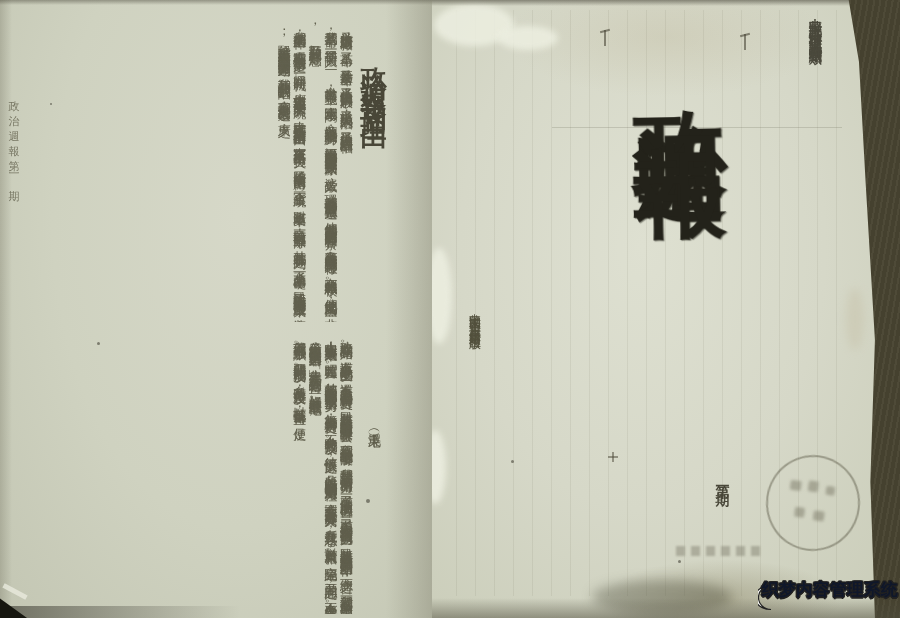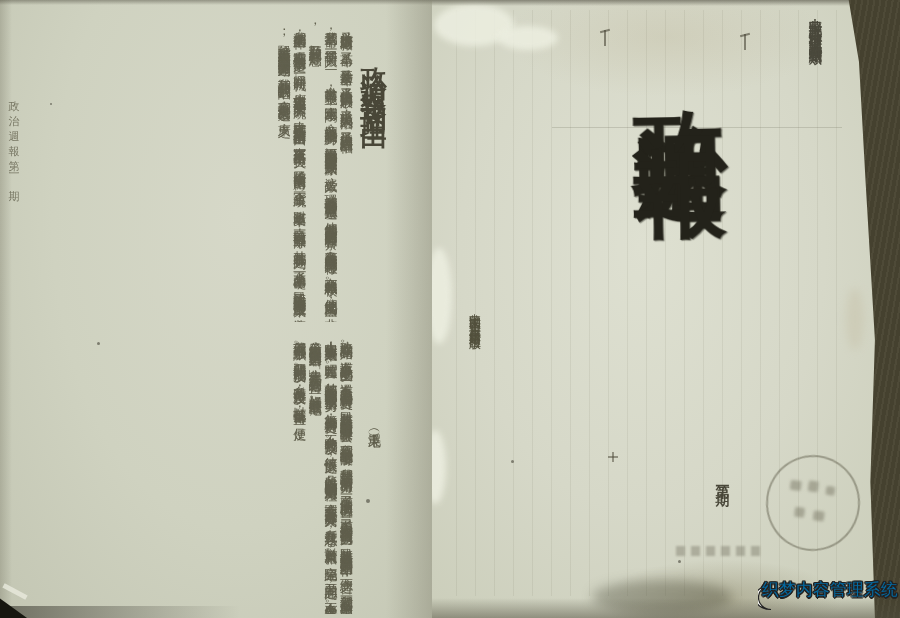--- a/index.html
+++ b/index.html
@@ -98,22 +98,22 @@
   .mark-b{left:312px;top:34px;}
   .mark-plus{left:176px;top:456px;width:10px;height:2px;background:rgba(75,72,56,.5);}
   .mark-plus:before{content:"";position:absolute;left:4px;top:-4px;width:2px;height:10px;
     background:rgba(75,72,56,.5);}
 
   .speck{background:rgba(55,52,42,.55);border-radius:50%;}
 
   
   .watermark{right:2px;bottom:3px;width:140px;height:34px;position:absolute;}
   .wm-logo{left:0;top:3px;}
-  .wm-line1{right:0;top:-2px;font-size:16.5px;font-weight:normal;letter-spacing:.5px;
-    color:#0369a1;white-space:nowrap;
+  .wm-line1{right:0;top:-2px;font-size:16.5px;font-weight:bold;letter-spacing:.5px;
+    color:#0f172a;white-space:nowrap;
     text-shadow:-1.5px 0 #222,1.5px 0 #222,0 -1.5px #222,0 1.5px #222,
       -1px -1px #222,1px 1px #222,-1px 1px #222,1px -1px #222;}
   .wm-line2{right:0;top:15px;font-size:14.5px;font-weight:bold;letter-spacing:2.6px;
     color:#f7f7f2;white-space:nowrap;font-family:"DejaVu Sans",sans-serif;
     text-shadow:-1.5px 0 #222,1.5px 0 #222,0 -1.5px #222,0 1.5px #222,
       -1px -1px #222,1px 1px #222,-1px 1px #222,1px -1px #222;}
 </style>
 </head>
 <body>
 

